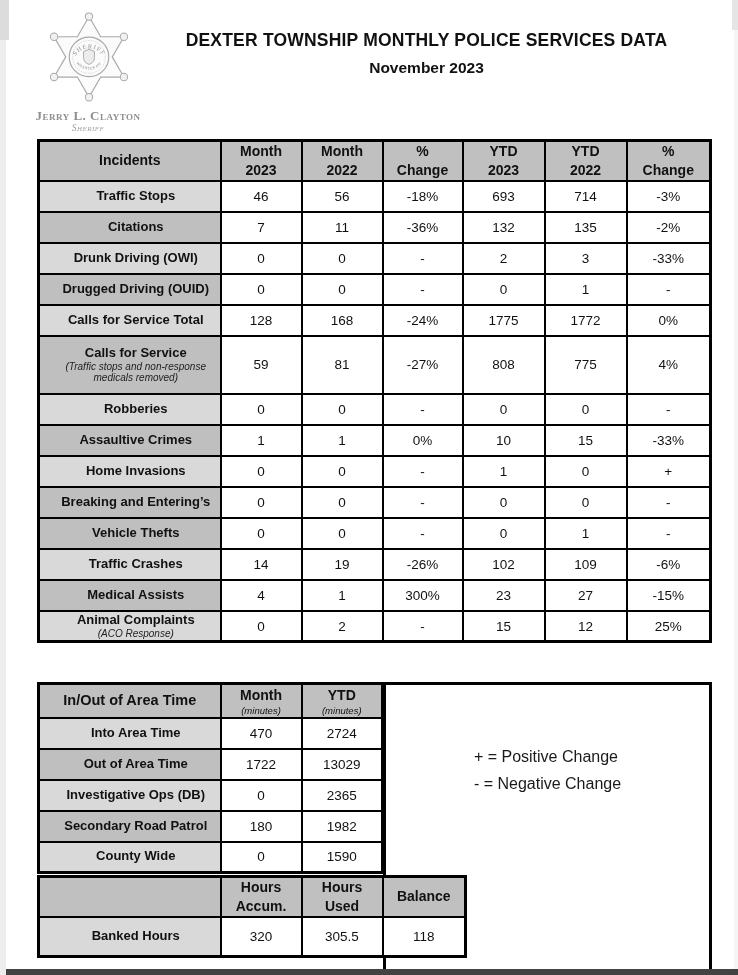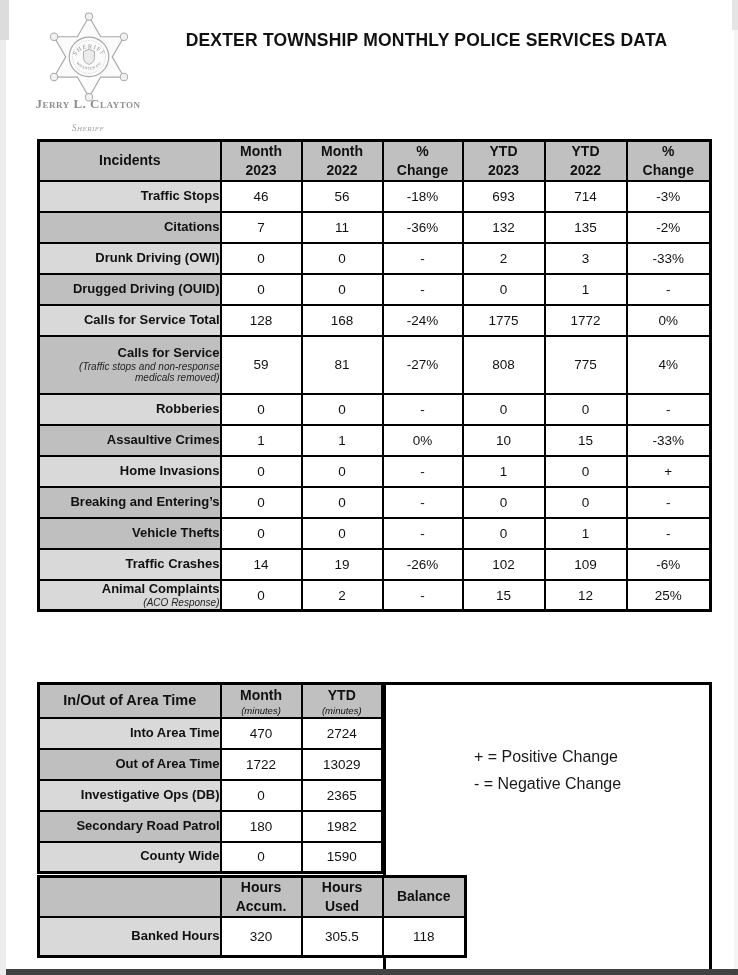--- a/index.html
+++ b/index.html
@@ -19,38 +19,38 @@
   .corner-tl  { position:absolute; left:0; top:0; width:9px; height:40px; background:#dcdcdc; }
   .corner-tr  { position:absolute; right:0; top:0; width:6px; height:30px; background:#e5e5e5; }
   .footer-bar { position:absolute; left:6px; right:0; bottom:0; height:6px; background:#424242; }
 
   
   .badge { position:absolute; left:47px; top:10px; width:84px; height:98px; }
   .titles { position:absolute; left:140px; right:25px; top:30px; text-align:center; }
   .doc-title   { font-size:17.5px; font-weight:bold; letter-spacing:0.2px; }
   .doc-subtitle{ font-size:15.5px; font-weight:bold; margin-top:8px; }
   .sheriff-name {
-    position:absolute; left:14px; top:96px; width:148px; text-align:center;
+    position:absolute; left:14px; top:108px; width:148px; text-align:center;
     font-family:"Liberation Serif", serif; font-variant:small-caps; font-weight:600;
     font-size:13px; color:#8f8f8f; letter-spacing:0.5px;
   }
   .sheriff-title {
     position:absolute; left:14px; top:123px; width:148px; text-align:center;
     font-family:"Liberation Serif", serif; font-variant:small-caps; font-style:italic;
     font-size:9.5px; color:#a3a3a3; letter-spacing:0.5px;
   }
 
   
   table { border-collapse:collapse; table-layout:fixed; position:absolute; background:#fff; border:3px solid #000; z-index:1; }
   th, td { border:2px solid #000; overflow:hidden; vertical-align:middle; }
   thead th {
     background:#c0c0c0; font-weight:bold; font-size:14px; text-align:center;
     white-space:pre-line; line-height:1.35;
   }
-  tbody th { text-align:right; padding-left:12px; background:#d9d9d9; }
+  tbody th { text-align:center; padding-left:12px; background:#d9d9d9; }
   tbody tr.row-dark th { background:#bfbfbf; }
   tbody td { text-align:center; font-size:13.5px; font-weight:normal; }
   .lbl-text { font-weight:bold; font-size:13px; line-height:1.15; }
   .note { font-weight:normal; font-style:italic; font-size:10px; line-height:1.15; color:#222; }
   .hd-sub { font-weight:normal; font-style:italic; font-size:9.5px; line-height:1; margin-top:1px; }
 
   
   .incidents { left:37px; top:139px; }
   .incidents thead tr { height:28px; }
   .incidents tbody tr { height:31px; }
@@ -110,20 +110,21 @@
     <text class="ringtext" font-size="4.6" letter-spacing="0.6">
       <textPath href="#arcBot" startOffset="50%" text-anchor="middle">WASHTENAW</textPath>
     </text>
   </svg>
 
   <div class="sheriff-name">Jerry L. Clayton</div>
   <div class="sheriff-title">Sheriff</div>
 
   <div class="titles">
     <div class="doc-title">DEXTER TOWNSHIP MONTHLY POLICE SERVICES DATA</div>
+    <div class="doc-subtitle">November 2023</div>
   </div>
 
   <table class="incidents">
     <colgroup>
       <col style="width:182px">
         <col style="width:81px">
         <col style="width:81px">
       <col style="width:80px">
         <col style="width:82px">
         <col style="width:82px">
@@ -273,20 +274,31 @@
           <th>
             <div class="lbl-text">Traffic Crashes</div>
           </th>
           <td>14</td>
           <td>19</td>
           <td>-26%</td>
           <td>102</td>
           <td>109</td>
           <td>-6%</td>
         </tr>
+        <tr class="row-dark">
+          <th>
+            <div class="lbl-text">Medical Assists</div>
+          </th>
+          <td>4</td>
+          <td>1</td>
+          <td>300%</td>
+          <td>23</td>
+          <td>27</td>
+          <td>-15%</td>
+        </tr>
         <tr class="row-light">
           <th>
             <div class="lbl-text">Animal Complaints</div>
             <div class="note">(ACO Response)</div>
           </th>
           <td>0</td>
           <td>2</td>
           <td>-</td>
           <td>15</td>
           <td>12</td>

